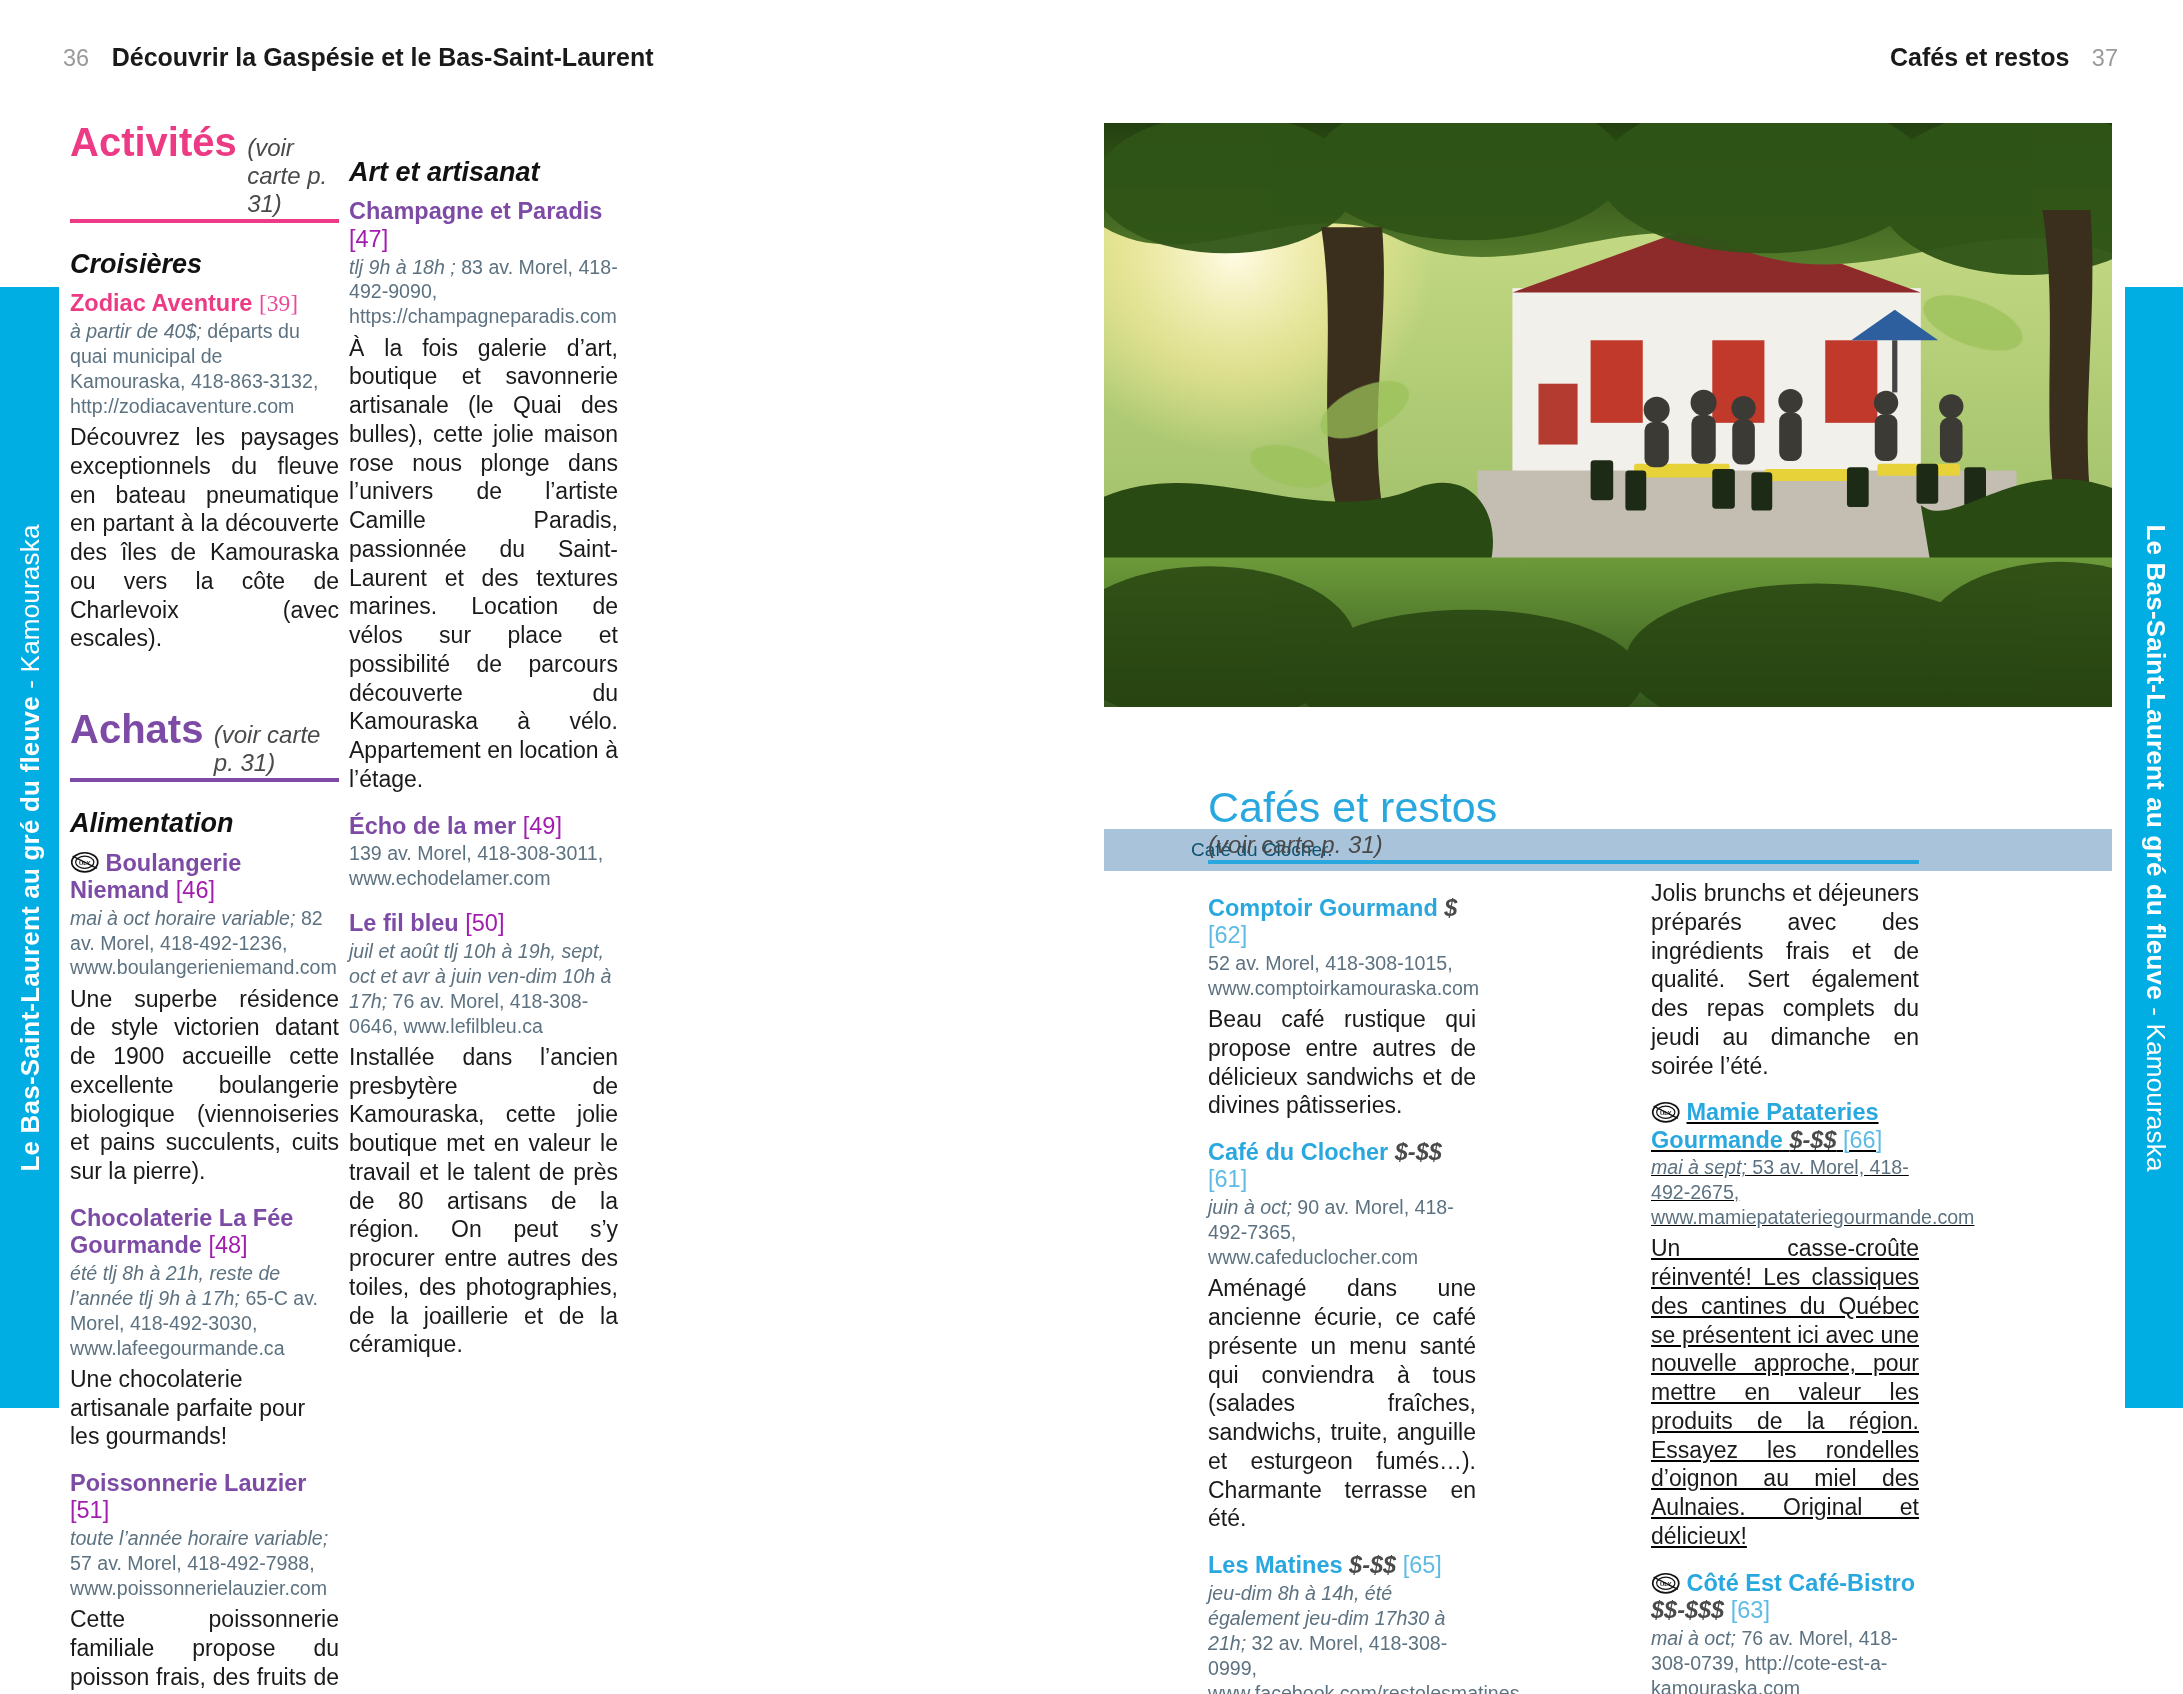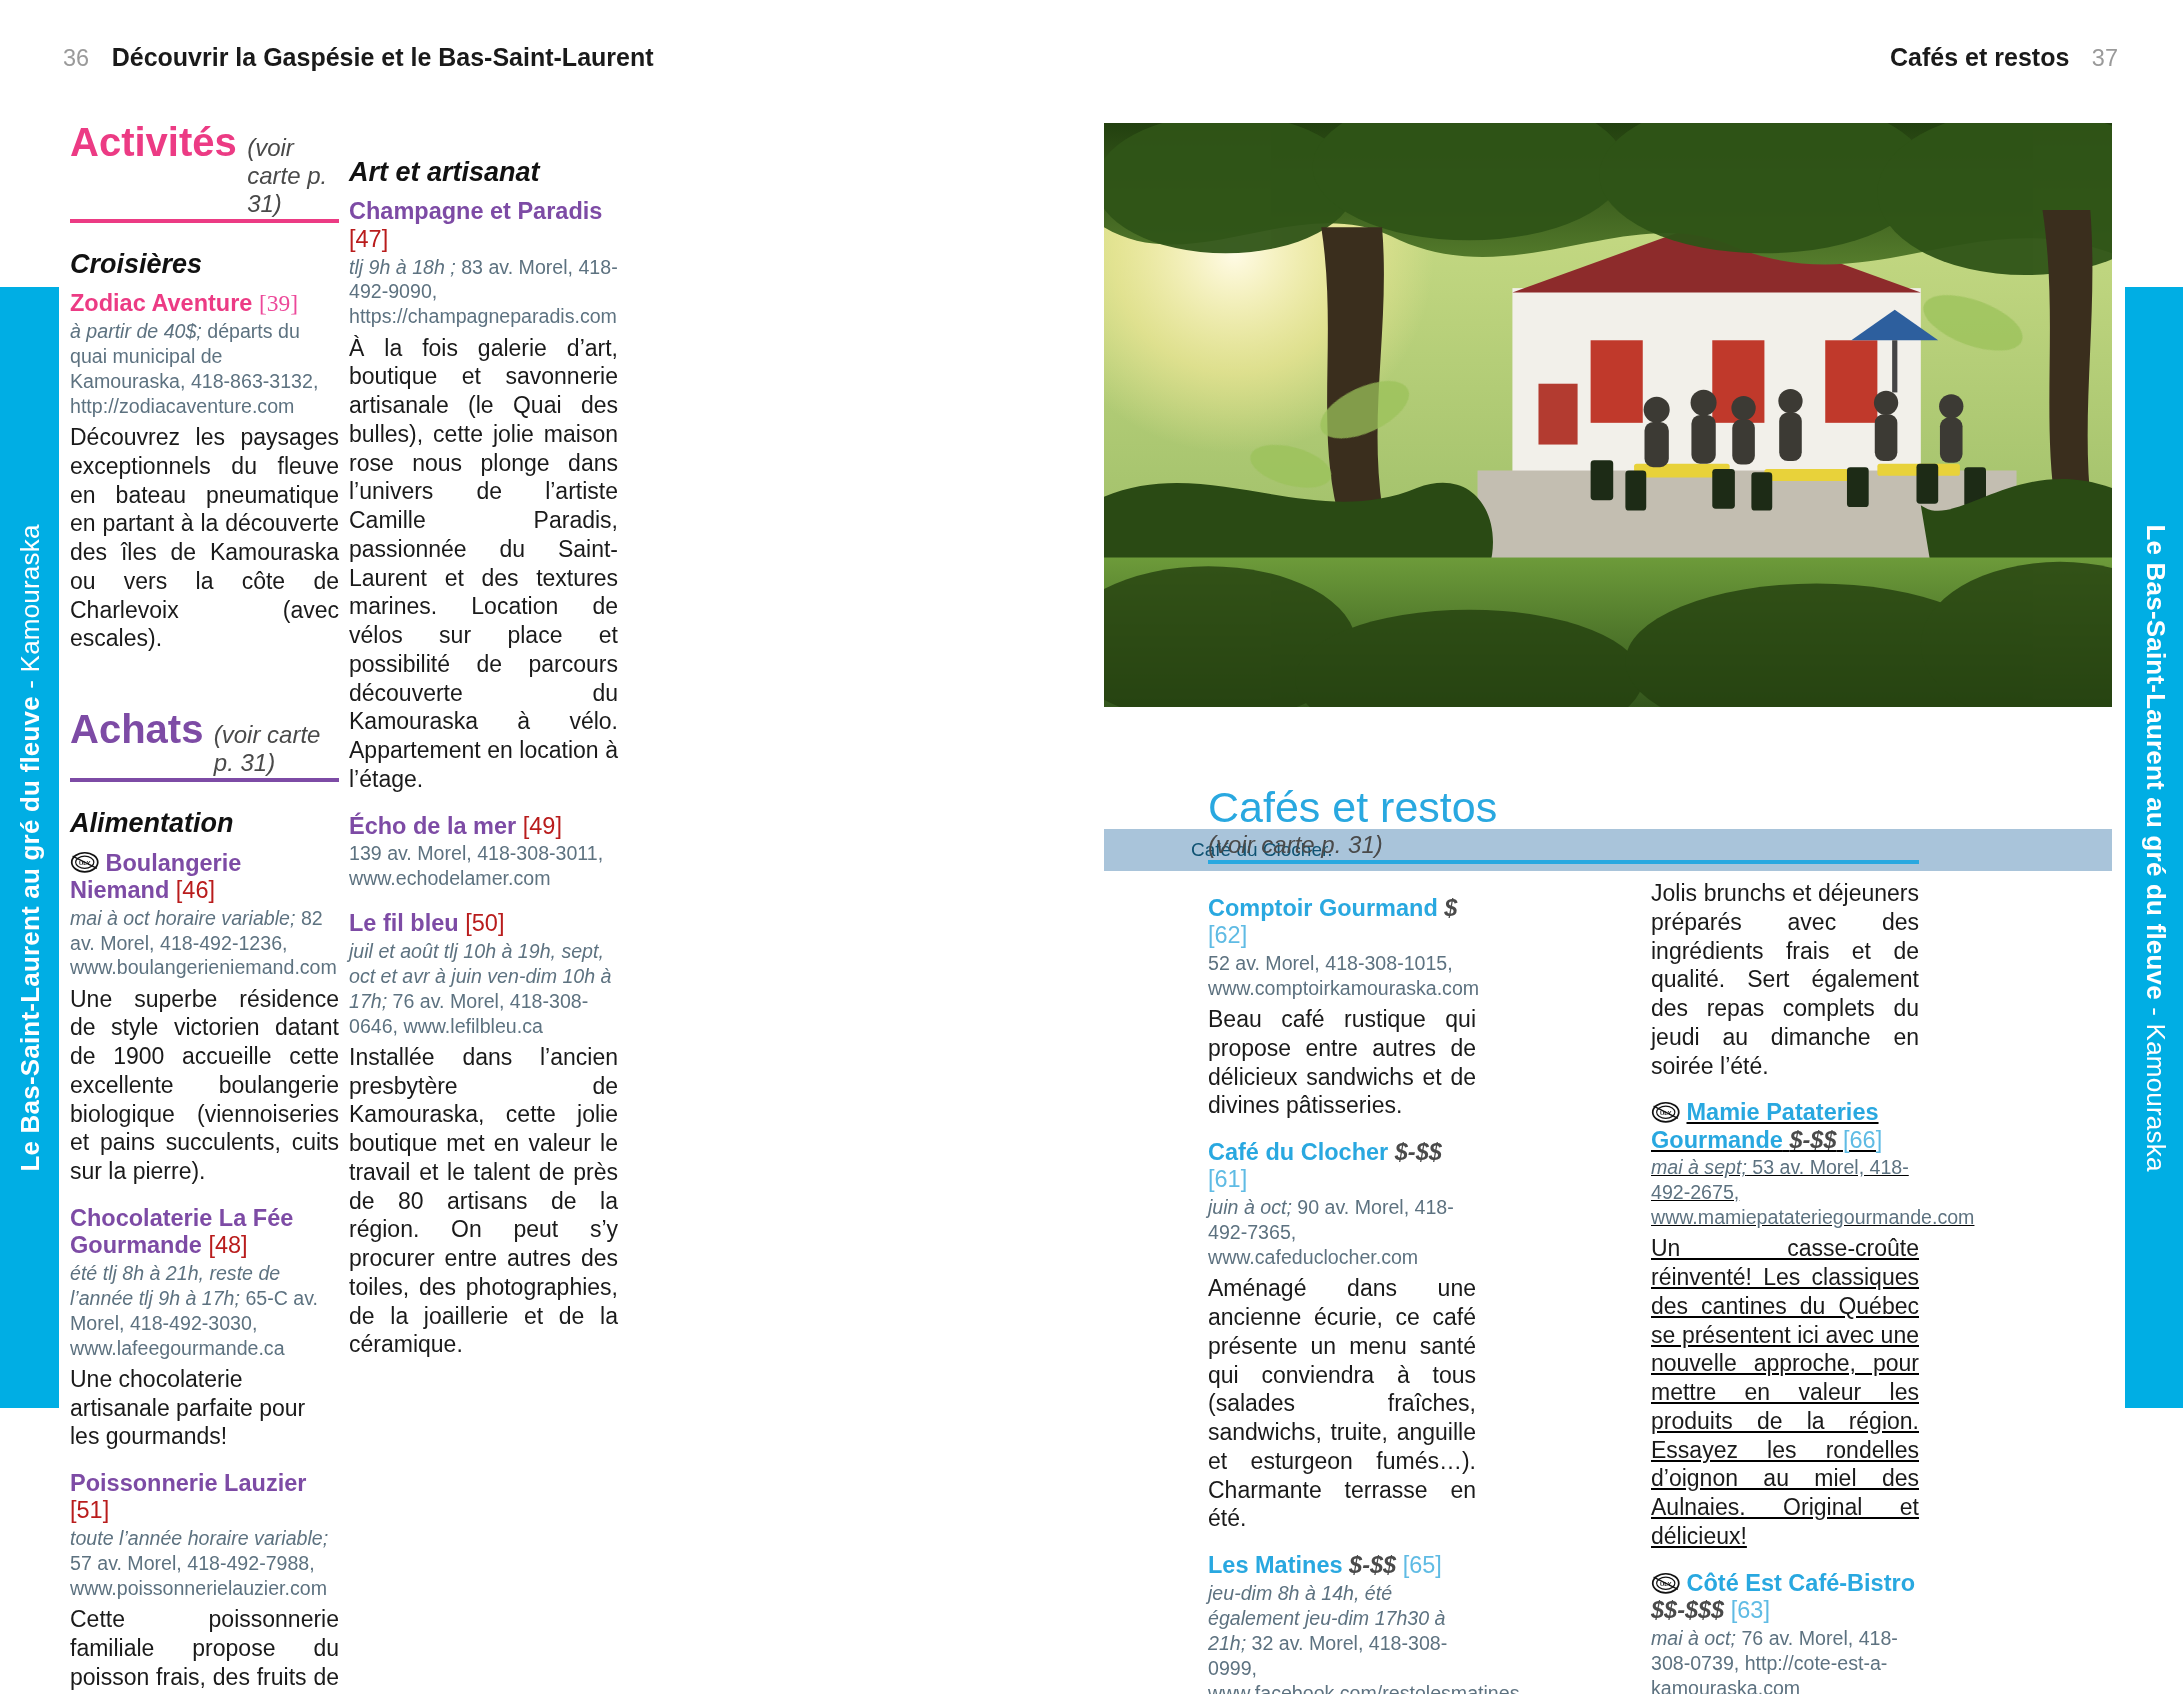--- a/index.html
+++ b/index.html
@@ -97,21 +97,21 @@
     line-height: 1.16;
     margin-bottom: 1.7px;
   }
   .entry-name.pink   { color: #EC3B84; }
   .entry-name.purple { color: #7D4BA5; }
   .entry-name.cyan   { color: #29A8E0; }
 
   .price { color: #4a4a4a; font-weight: bold; font-style: italic; }
   .ref   { font-weight: normal; }
   .ref.pink   { color: #ec4899; font-family: Liberation Serif, serif; }
-  .ref.purple { color: #b91c1c; }
+  .ref.purple { color: #a21caf; }
   .ref.cyan   { color: #5fbbe4; }
 
   .entry-meta {
     font-size: 19.6px;
     color: #5d7280;
     line-height: 1.27;
     margin-bottom: 4.3px;
   }
   .entry-meta .it { font-style: italic; }
 

